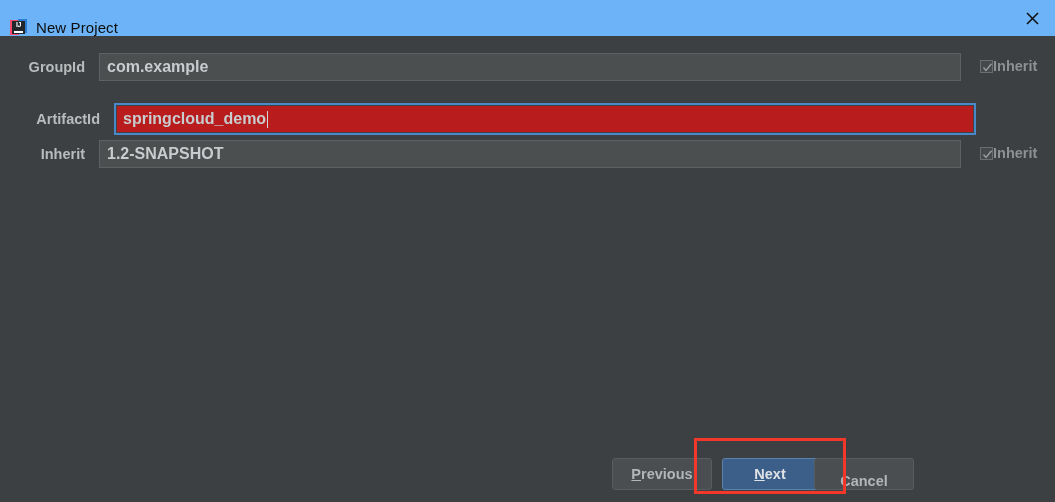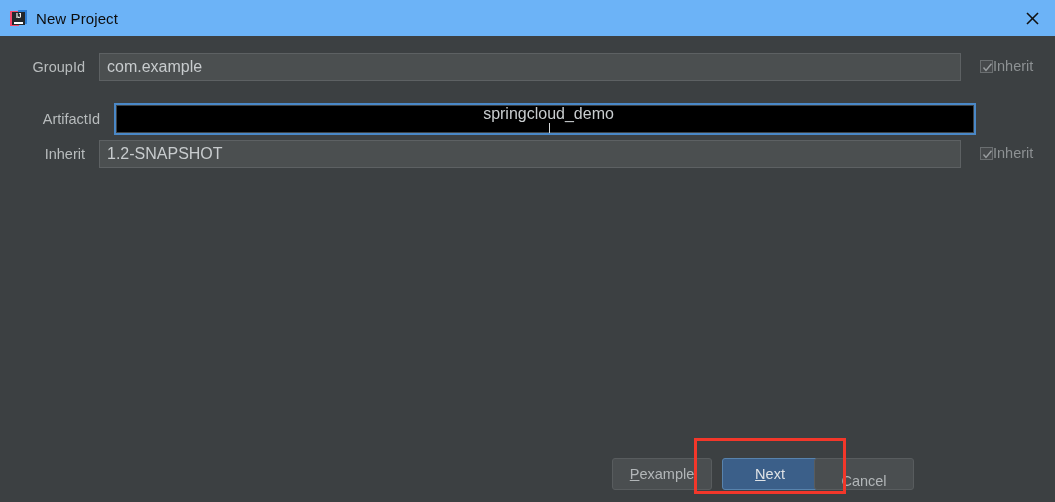--- a/index.html
+++ b/index.html
@@ -23,21 +23,21 @@
   }
 
   
   .titlebar {
     position: absolute;
     left: 0; top: 0;
     width: 1055px;
     height: 36px;
     background: #6cb3f7;
     display: flex;
-    align-items: center;
+    align-items: flex-end;
   }
   .app-icon {
     position: relative;
     width: 17px;
     height: 17px;
     margin-left: 10px;
     flex: 0 0 auto;
   }
   .app-icon .sq-pink {
     position: absolute;
@@ -92,20 +92,21 @@
   }
   .close-btn svg { display: block; }
 
   
   .body {
     position: absolute;
     left: 0; top: 36px;
     width: 915px;
     height: 466px;
     background: #3c4042;
+    font-weight: bold;
   }
 
   .form-row {
     position: absolute;
     left: 0;
     width: 1055px;
     height: 30px;
     display: flex;
     align-items: center;
   }
@@ -134,22 +135,21 @@
     font-size: 16px;
     padding: 0 0 0 7px;
     outline: none;
     display: flex;
     align-items: center;
   }
   .text-field.focused {
     height: 32px;
     border: 2px solid #4a88c7;
     box-shadow: inset 0 0 0 1px #3d4245;
-    background: #000000;
-    flex-direction: column;
+    background: #b91c1c;
   }
   .caret {
     display: inline-block;
     width: 1px;
     height: 17px;
     background: #d4d7d8;
     margin-left: 1px;
     vertical-align: -3px;
   }
 
@@ -286,21 +286,21 @@
         <svg width="11" height="11" viewBox="0 0 11 11">
           <polyline points="1.5,5.5 4,8.5 9.5,1.8" fill="none" stroke="#9a9ea0" stroke-width="1.4"></polyline>
         </svg>
       </div>
       <div class="inherit-label">Inherit</div>
     </div>
 
     <div class="buttons">
       <div class="btn btn-default btn-prev">
         <span class="mnem">P</span>
-          <span>example</span>
+          <span>revious</span>
       </div>
       <div class="btn btn-primary btn-next">
         <span class="mnem">N</span>
           <span>ext</span>
       </div>
       <div class="btn btn-default btn-cancel">
         <span>Cancel</span>
       </div>
     </div>
 

